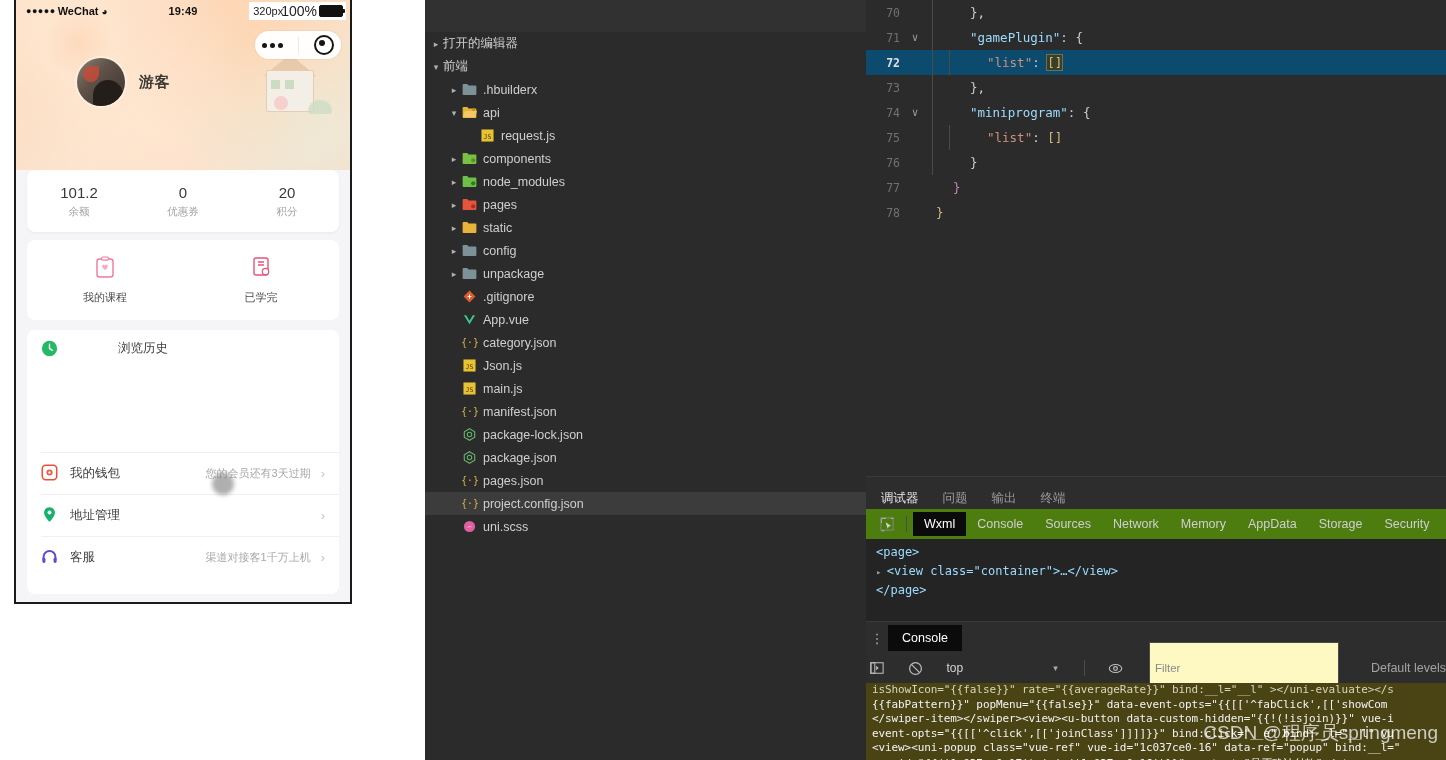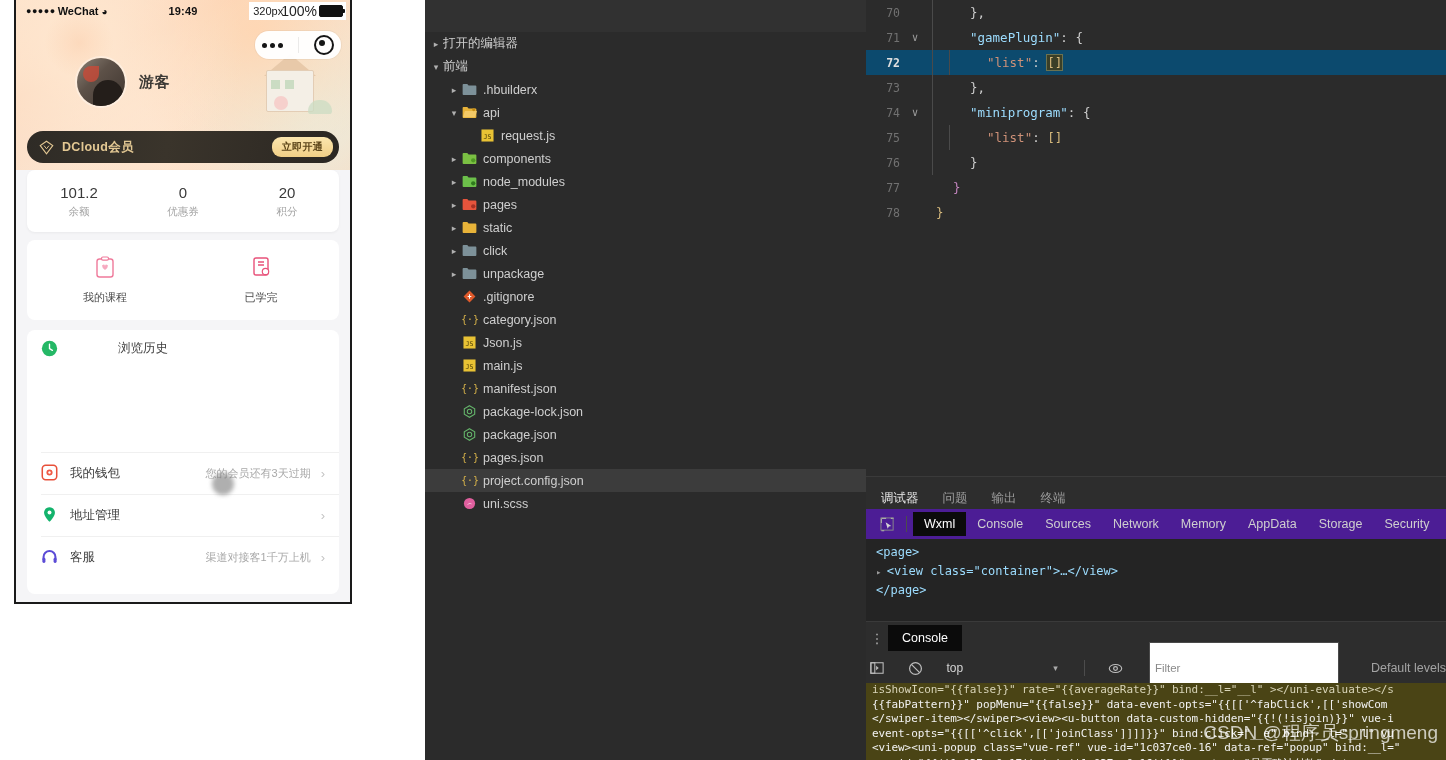--- a/index.html
+++ b/index.html
@@ -243,21 +243,21 @@
     padding-left: 14px; border-top: 1px solid #3a3a3a;
   }
   .dev-tab { font-size: 12.5px; color: #9c9c9c; position: relative; padding: 5px 1px 8px; }
   .dev-tab.active { color: #e9e9e9; }
   .dev-tab.active:after {
     content:""; position:absolute; left:0; right:0; bottom:3px; height:2px; background:#d8d8d8;
   }
 
   #dt-tabbar {
     position: absolute; left: 0; top: 509px; right: 0; height: 30px;
-    background: #4c1d95; display: flex; align-items: center;
+    background: #4d7c0f; display: flex; align-items: center;
     border-bottom: 1px solid #3a3a3a;
   }
   #dt-inspect {
     width: 26px; display:flex; align-items:center; justify-content:center; margin-left: 8px;
   }
   #dt-div { width:1px; height:16px; background:#4c4c4c; margin:0 6px; }
   .dt-tab {
     font-size: 12.5px; color: #cfcfcf; padding: 5px 11px; white-space: nowrap;
   }
   .dt-tab.active { background: #0b0b0b; color: #ffffff; }
@@ -286,21 +286,21 @@
     background: #2d2d2d; display: flex; align-items: center; gap: 16px;
     border-bottom: 1px solid #3a3a3a;
   }
   .ctb-ico { width: 28px; display:flex; align-items:center; justify-content:center; }
   #ctx-select {
     display:flex; align-items:center; width: 140px; color:#d4d4d4; font-size:12px;
     margin-left: 4px; justify-content: space-between; padding-right: 6px;
   }
   .ctb-sep { width:1px; height:16px; background:#4c4c4c; margin: 0 4px; }
   #filter-box {
-    width: 224px; height: 18px; background:#ffffff; border:1px solid #4a4a4a;
+    width: 224px; height: 18px; background:#fef9c3; border:1px solid #4a4a4a;
     color:#8a8a8a; font-size: 11.5px; padding: 16px 5px; line-height:18px;
     margin-left: 6px;
   }
   #levels { color:#a3a3a3; font-size: 12.5px; margin-left: 16px; white-space: nowrap; }
 
   #console-out {
     position: absolute; left: 0; top: 683px; right: 0; bottom: 0;
     background: #4a4415;
     font-family: "DejaVu Sans Mono", monospace;
     font-size: 11px; color: #f2f2f2;
@@ -361,30 +361,20 @@
           <span class="cap-sep"></span>
           <span class="cap-target"></span>
         </div>
 
         <div id="profile">
           <div id="avatar"></div>
           <div id="nickname">游客</div>
         </div>
       </div>
 
-      <div id="vip-banner">
-        <span class="vip-diamond">
-          <svg width="15" height="15" viewBox="0 0 24 24">
-              <path d="M12 2 L22 9 L12 22 L2 9 Z" fill="none" stroke="#e3c893" stroke-width="1.8"></path>
-              <path d="M8 9 L12 14 L16 9" fill="none" stroke="#e3c893" stroke-width="1.5"></path>
-            </svg>
-        </span>
-        <span id="vip-label">DCloud会员</span>
-        <button id="vip-btn">立即开通</button>
-      </div>
 
       <div id="stats-card">
         <div class="stat">
           <div class="stat-num">101.2</div>
           <div class="stat-lbl">余额</div>
         </div>
         <div class="stat">
           <div class="stat-num">0</div>
           <div class="stat-lbl">优惠券</div>
         </div>
@@ -548,40 +538,49 @@
           </span>
           <span class="tlabel">static</span>
         </div>
         <div class="tnode d2">
           <span class="tw">▸</span>
           <span class="tico">
             <svg width="15" height="13" viewBox="0 0 16 14">
               <path d="M0.6 2.2 a1 1 0 0 1 1-1 h4 l1.4 1.6 h7.4 a1 1 0 0 1 1 1 v8 a1 1 0 0 1 -1 1 h-12.8 a1 1 0 0 1 -1 -1 z" fill="#7d9199"></path>
             </svg>
           </span>
-          <span class="tlabel">click</span>
+          <span class="tlabel">config</span>
         </div>
         <div class="tnode d2">
           <span class="tw">▸</span>
           <span class="tico">
             <svg width="15" height="13" viewBox="0 0 16 14">
               <path d="M0.6 2.2 a1 1 0 0 1 1-1 h4 l1.4 1.6 h7.4 a1 1 0 0 1 1 1 v8 a1 1 0 0 1 -1 1 h-12.8 a1 1 0 0 1 -1 -1 z" fill="#7d9199"></path>
             </svg>
           </span>
           <span class="tlabel">unpackage</span>
         </div>
         <div class="tnode d2">
           <span class="tw"></span>
           <span class="tico">
             <svg width="13" height="13" viewBox="0 0 14 14">
               <path d="M7 0.6 L13.4 7 L7 13.4 L0.6 7 Z" fill="#e05a2b"></path>
               <path d="M5 7 h4 M7 4.5 v5" stroke="#fff" stroke-width="1.1"></path>
             </svg>
           </span>
           <span class="tlabel">.gitignore</span>
+        </div>
+        <div class="tnode d2">
+          <span class="tw"></span>
+          <span class="tico">
+            <svg width="13" height="13" viewBox="0 0 14 14">
+              <path d="M1 2.5 L7 12 L13 2.5 H10.5 L7 8.4 L3.5 2.5 Z" fill="#3ec98a"></path>
+            </svg>
+          </span>
+          <span class="tlabel">App.vue</span>
         </div>
         <div class="tnode d2">
           <span class="tw"></span>
           <span class="tico">
             <svg width="16" height="13" viewBox="0 0 18 14">
               <text x="9" y="11" font-size="11" fill="#d6b24a" text-anchor="middle" font-family="monospace">{·}</text>
             </svg>
           </span>
           <span class="tlabel">category.json</span>
         </div>

